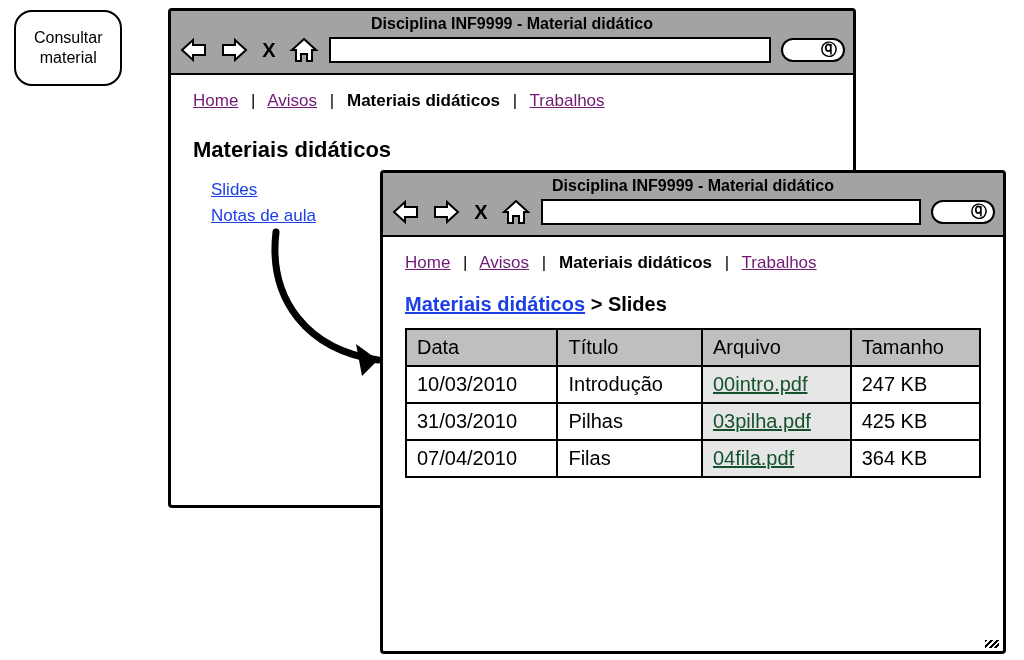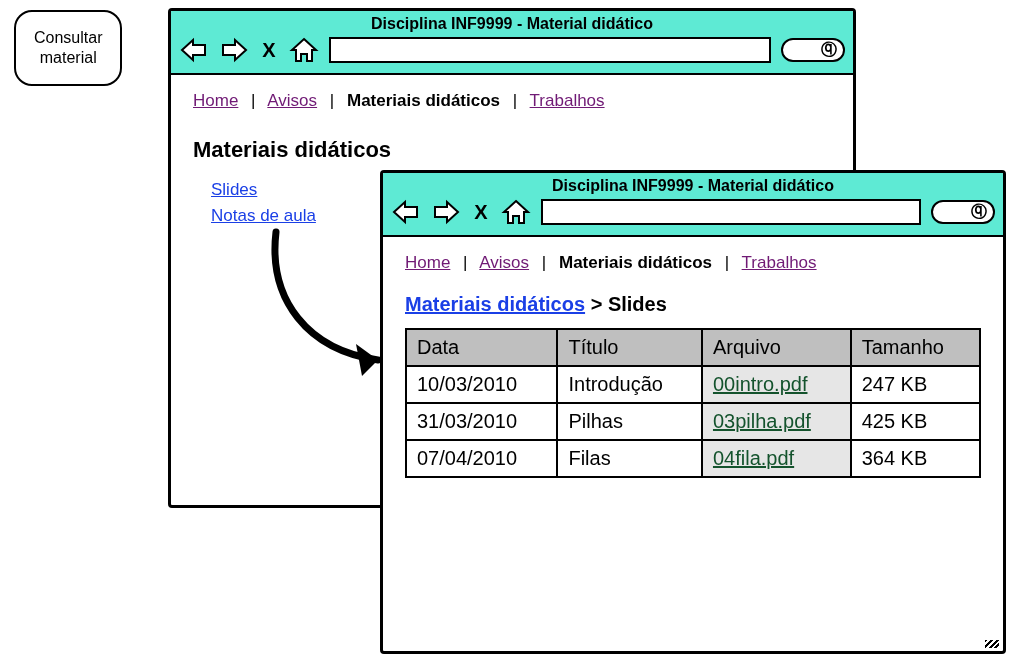--- a/index.html
+++ b/index.html
@@ -40,21 +40,21 @@
   .browser::after {
     content: "";
     position: absolute;
     right: 4px;
     bottom: 3px;
     width: 14px;
     height: 8px;
     background: repeating-linear-gradient(135deg,#000 0 2px,#fff 2px 4px);
   }
   .titlebar {
-    background: #5eead4;
+    background: #a3a3a3;
     padding: 4px 8px 10px 8px;
     border-bottom: 2px solid #000;
   }
   .title {
     text-align: center;
     font-weight: bold;
     font-size: 16px;
     padding-bottom: 4px;
   }
   .toolbar {

